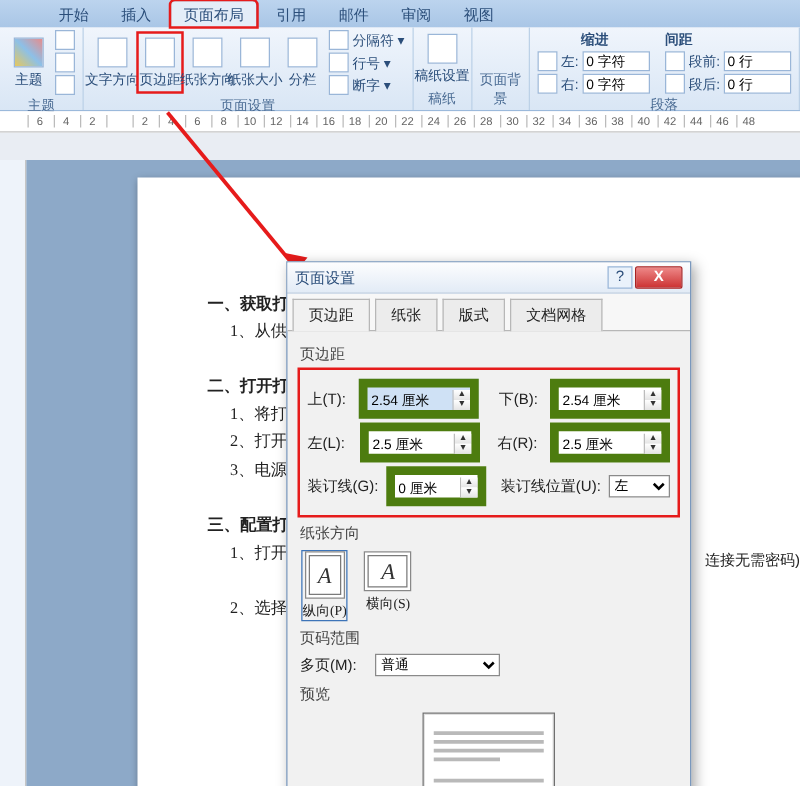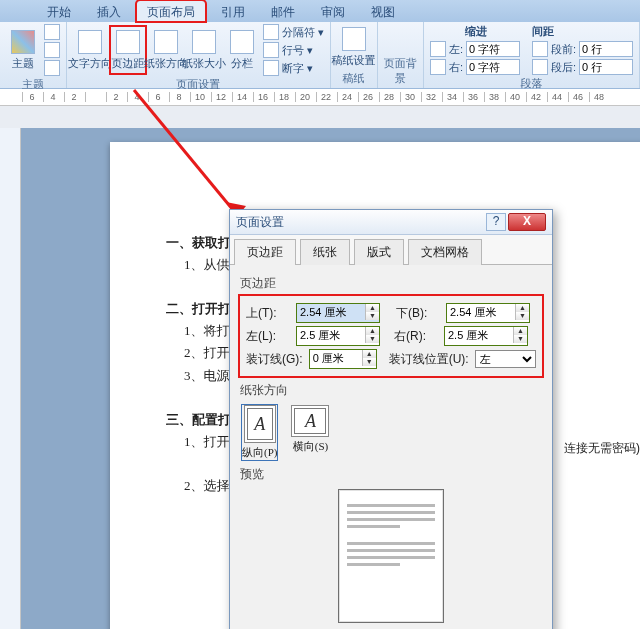--- a/index.html
+++ b/index.html
@@ -53,21 +53,21 @@
   .dlg-tabs{display:flex;border-bottom:1px solid #b7b7b7;background:#f7f7f7;}
   .dlg-tab{padding:4px 12px;border:1px solid #b7b7b7;border-bottom:none;margin:4px 0 -1px 4px;background:#ececec;font-size:12px;}
   .dlg-tab.on{background:#f1f1f1;}
   .dlg-body{padding:6px 10px 8px 10px;}
   .fieldset{border:none;margin:0 0 6px 0;padding:0;}
   .fs-title{color:#444;margin:4px 0 4px 0;}
   .fs-box{padding:4px 6px;}
   .fs-hl{outline:2px solid #e61b1b;}
   .row{display:flex;align-items:center;gap:6px;margin:3px 0;}
   .row label{white-space:nowrap;}
-  .spin-wrap{display:flex;align-items:flex-start;border:1px solid #4d7c0f;background:#fff;height:18px;}
+  .spin-wrap{display:flex;align-items:flex-end;border:7px solid #4d7c0f;background:#fff;height:18px;}
   .spin-wrap.hl{background:#cfe1f5;}
   .spin-wrap input{border:none;width:62px;font-size:11px;padding:0 3px;height:16px;background:transparent;}
   .spin-wrap .sp{width:13px;height:16px;border-left:1px solid #bcbcbc;display:flex;flex-direction:column;}
   .spin-wrap .sp div{flex:1;font-size:7px;line-height:7px;text-align:center;color:#333;background:linear-gradient(#fff,#e4e4e4);}
   select.fld{border:1px solid #8a8a8a;height:18px;font-size:11px;background:#fff;}
   .orient{display:flex;gap:14px;margin:6px 0 2px 2px;}
   .orient .card{display:flex;flex-direction:column;align-items:center;gap:2px;}
   .orient .card .pg{width:30px;height:36px;border:1px solid #888;background:#fff;position:relative;}
   .orient .card.sel{outline:1px solid #3d74b8;}
   .orient .card .A{position:absolute;top:2px;bottom:2px;left:2px;right:2px;display:flex;align-items:center;justify-content:center;font-family:Georgia,serif;font-style:italic;font-size:18px;color:#333;border:1px solid #7a7a7a;}
@@ -337,20 +337,27 @@
         </div>
         <div class="card ls">
           <div class="pg">
                 <div class="A">A</div>
               </div>
           <div class="lbl">横向(S)</div>
         </div>
       </div>
     </div>
 
+    <div class="fieldset">
+      <div class="fs-title">页码范围</div>
+      <div class="row">
+        <label style="width:54px">多页(M):</label>
+        <select class="fld" style="width:100px"><option>普通</option></select>
+      </div>
+    </div>
 
     <div class="fieldset">
       <div class="fs-title">预览</div>
       <div class="preview">
         <div class="ln"></div>
             <div class="ln"></div>
             <div class="ln"></div>
             <div class="ln s"></div>
         <div style="height:6px"></div>
         <div class="ln"></div>

